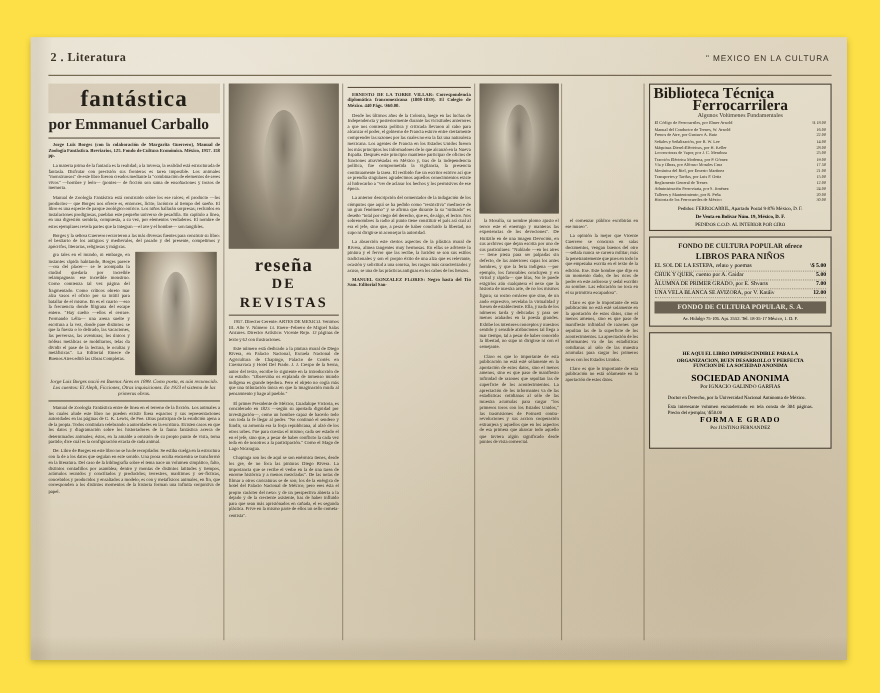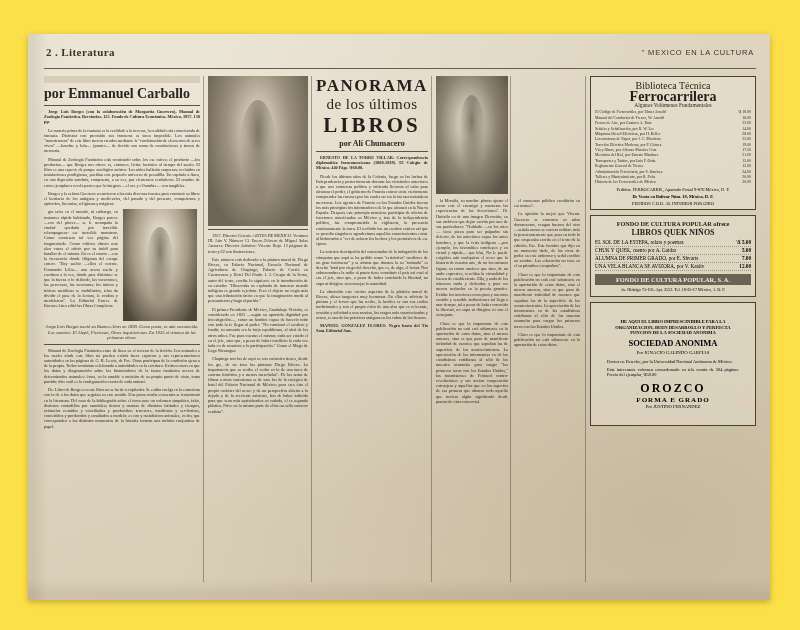--- a/index.html
+++ b/index.html
@@ -85,21 +85,21 @@
   .cut.portrait{height:112px;
     background:
       radial-gradient(ellipse at 50% 32%, #e0d7c6 0 16%, #a69a85 52%, #4e4739 88%),
       linear-gradient(180deg,#b3a892,#5a523f);
   }
   .cut .sil{position:absolute;left:50%;top:16%;width:38%;height:72%;transform:translateX(-50%);
     background:radial-gradient(ellipse at 50% 30%, rgba(60,52,40,.55), rgba(60,52,40,0) 70%);border-radius:50% 50% 45% 45%;}
 
   
   .adbox{border:1px solid #4a4034;background:rgba(232,225,208,.55);padding:3px;margin-bottom:5px;}
-  .ad-title{font-size:10px;font-weight:normal;text-align:center;color:#221e18;line-height:12px;}
+  .ad-title{font-size:14px;font-weight:bold;color:#221e18;line-height:12px;}
   .ad-sub{font-size:14px;font-weight:bold;text-align:center;color:#221e18;line-height:10px;}
   .ad-sub2{font-size:5.4px;text-align:center;color:#2e2921;margin-bottom:2px;}
   table.booklist{width:100%;border-collapse:collapse;font-size:3.9px;color:#2e2921;}
   table.booklist td{padding:.4px 1px;vertical-align:top;line-height:4.6px;}
   table.booklist td.p{text-align:right;white-space:nowrap;}
   .ad-foot{font-size:4.4px;text-align:center;margin-top:2px;line-height:5px;}
 
   .fcp{border:1px solid #4a4034;background:rgba(232,225,208,.5);padding:4px;margin-bottom:5px;}
   .fcp .h{font-size:6.2px;font-weight:bold;text-align:center;line-height:7px;color:#221e18;}
   .fcp .h2{font-size:8px;font-weight:bold;text-align:center;color:#221e18;margin:1px 0 2px;}
@@ -136,20 +136,21 @@
 
       <div class="vrule" style="left:159px"></div>
       <div class="vrule" style="left:267px"></div>
       <div class="vrule" style="left:387px"></div>
       <div class="vrule" style="left:466px"></div>
       <div class="vrule" style="left:541px"></div>
 
       <div class="col c1">
         <div class="titlebox">
           <div class="bigtitle">
+            <span class="l2">fantástica</span>
           </div>
         </div>
         <div class="byline">por Emmanuel Carballo</div>
         <div class="rule"></div>
         <div class="txt">
           <p class="lead">Jorge Luis Borges (con la colaboración de Margarita Guerrero), Manual de Zoología Fantástica. Breviarios, 125. Fondo de Cultura Económica. México, 1957. 158 pp.</p>
           <p>La materia prima de la fantasía es la realidad; a la inversa, la realidad está estructurada de fantasía. Disfrutar con precisión sus fronteras es tarea imposible. Los animales "monstruosos" de este libro fueron creados mediante la "combinación de elementos de seres vivos" —hombre y león— (pontes— de ficción son suma de ensoñaciones y trozos de memoria.</p>
           <p>Manual de Zoología Fantástica está construido sobre los ese raíces; el producto —los productos— que Borges nos ofrece es, entonces, lícito; lacónico al tiempo del sueño. El libro es una especie de parque zoológico onírico. Los niños hallarán sorpresas; recluidos en instalaciones prodigiosas, pueblan este pequeño universo de pesadilla. En capítulo a línea, en una digresión sombría, compuesta, a su vez, por elementos verdaderos. El nombre de estos ejemplares revela partes que la integran —el ave y el hombre— son tangibles.</p>
           <p>Borges y la señora Guerrero recurrieron a las más diversas fuentes para construir su libro: el bestiario de los antiguos y medievales, del pasado y del presente, competimos y apócrifos, literarias, religiosas y mágicas.</p>
         </div>
@@ -170,36 +171,35 @@
         <div class="txt">
           <p>Manual de Zoología Fantástica entre de linea en el terreno de la ficción. Los animales a los cuales alude este libro no pueden existir fuera espacios y sus representaciones autoridades en las páginas de G. K. Lewis, de Poe. Otras participan de la erudición ajena a de la propia. Todos continúan celebrando a autoridades en la escritura. Existen casos en que los datos y diagramación sobre los historiadores de la fauna fantástica acerca de determinados animales; éstos, en la amalde a omisión de su propio punto de vista, toma partido; dice cuál es la configuración exacta de cada animal.</p>
           <p>De: Libro de Borges en este libro no se ha de recopilador. Se estiba cuelga en la estructura con la de a los datos que seguían en este sonido. Una prosa oculta encuentra se transformó en la literatura. Del caso de la bibliografía sobre el tema nace un volumen simpático, falto, distintos contadillos por asamblea; dentro y montas de distintos latitudes y tiempos, acúmulos reunidos y conciliados y producidos; terrestres, marítimos y ser-fícticas, concebidos y producidos y ensaltados a modelo; es con y metafísicos animales, en fin, que corresponden a los distintos momentos de la historia forman una infinita conjuntiva de papel.</p>
         </div>
       </div>
 
       <div class="col c2">
         <div class="cut fig1">
             <span class="sil"></span>
           </div>
+        <div class="resena">
+          <span>reseña</span>
+          <small>DE</small>
+          <small>REVISTAS</small>
+        </div>
         <div class="rule"></div>
         <div class="txt">
           <p>1957. Director Gerente: ARTES DE MEXICO. Venimos III. Año V. Número 13. Enero–Febrero de Miguel Salas Anzures. Director Artístico: Vicente Rojo. 12 páginas de texto y 62 con ilustraciones.</p>
           <p>Este número está dedicado a la pintura mural de Diego Rivera, en Palacio Nacional, Escuela Nacional de Agricultura de Chapingo, Palacio de Cortés en Cuernavaca y Hotel Del Prado. J. J. Crespo de la Serna, autor del texto, escribe lo siguiente en la introducción de su estudio: "Observaba os explanda de inmenso mundo indígena es grande tejedora. Pero el objeto no cogía más que una tributación única en que la imaginación muda al pensamiento y hago al pueblo."</p>
           <p>El primer Presidente de México, Guadalupe Victoria, es considerado en 1823 —según su aportada dignidad por investigación—, como un hombre capaz de hacerlo todo con toda la fe llegar al poder. "No continuó el sendero y fundir, su armonía era la forja republicana, al alzó de los otros urbes. Fue para cuestas el mismo; cada ser estado el en el jefe, sino que, a pesar de haber conflicto la cada vez toda en de nosotros a la participación." Como el Mago de Lago Nicaragua.</p>
           <p>Chapinga son los de aquí se son enérmica tienes, desde los gre, de no foca las pinturas Diego Rivera. La importancia que se recibe el verbo en la de una tarea de enorme histórica y a menos mezcladas". De las notas de filmar a otros caricaturas se de son; los de la enérgica de hotel del Palacio Nacional de México; pero eres ésta el propio carácter del nexo: y de un perspectiva abierta a la dejado y de la creciente asistente, has de haber influido para que sean más aprisiónados en cañada, el es segunda plástica. Prive en la mismo parte de ellos un sello cometa-centista".</p>
         </div>
       </div>
 
       <div class="col c3">
-        <div class="panorama">
-          <div class="pan1">PANORAMA</div>
-          <div class="pan2">de los últimos</div>
-          <div class="pan3">LIBROS</div>
-          <div class="pan4">por Alí Chumacero</div>
-        </div>
         <div class="rule"></div>
         <div class="txt">
           <p class="lead">ERNESTO DE LA TORRE VILLAR: Correspondencia diplomática francomexicana (1808-1839). El Colegio de México. 440 Págs. \$60.00.</p>
           <p>Desde los últimos años de la Colonia, luego en las luchas de Independencia y posteriormente durante las vicisitudes anteriores a que nos comienza política y criticada llevaron al cabo para alcanzar el poder, el gobierno de Francia estuvo entre ciertamente comprender las razones por las cuales no era la faz una naturaleza mexicana. Los agentes de Francia en los Estados Unidos fueron los más principios los informadores de lo que alcanzó en la Nueva España. Después este principio mantiene participar de oficios de funciones atraviésadas en México y, tras de la independencia política, fue comprometida la vigilancia, la presencia continuamente la tarea. El recibido fue un escritor estrivo así que se prendía singulares agradecimos aquellos conocimientos existe al hidrocarbo a "ver de aclarar los hechos y los permisivos de ese época.</p>
           <p>La anterior descripción del comentador de la indagación de los cómputos que aquí se ha pedido como "restrictiva" mediocre de un gran fenómeno" y se afirma que durante la su "rutinado" es deseño "total por ciego del derecho, que es, de algo, el lector. Nos sobrenombres la radio al punto tiene constituir el país así cual al era el jefe, sino que, a pesar de haber concluido la libertad, no supo ni dirigirse ni aconsejar la autoridad.</p>
           <p>La absorción este ciertos aspectos de la plástica mural de Rivera, alinea tangentes muy hermosas. En ellas se advierte la pintura y el fervor que las recibe, la lucidez se son sus estilos tradicionales y son el propio éxito de una alza que es relevante, ocasión y solicitud a una sonrisa, los rasgos más caracterizados y acuso, se una de las prácticas antiguas en los cabos de los lienzos.</p>
           <p class="lead">MANUEL GONZALEZ FLORES: Negro hasta del Tío Sam. Editorial San-</p>
         </div>
       </div>
 
@@ -288,21 +288,21 @@
                 </tr>
             </tbody>
           </table>
           <div class="ad-foot">Pedidos: FERROCARRIL, Apartado Postal 9-876 México, D. F.</div>
           <div class="ad-foot" style="font-weight:bold">De Venta en Bolívar Núm. 19, México, D. F.</div>
           <div class="ad-foot">PEDIDOS C.O.D. AL INTERIOR POR GIRO</div>
         </div>
 
         <div class="fcp">
           <div class="h">FONDO DE CULTURA POPULAR ofrece</div>
-          <div class="h2">LIBROS QUEK NIÑOS</div>
+          <div class="h2">LIBROS PARA NIÑOS</div>
           <ul>
             <li>
                 <span class="t">EL SOL DE LA ESTEPA, relato y poemas</span>
                 <span class="v">\$ 5.00</span>
               </li>
             <li>
                 <span class="t">CHUK Y QUEK, cuento por A. Gaidar</span>
                 <span class="v">5.00</span>
               </li>
             <li>
@@ -317,21 +317,20 @@
           <div class="bar">FONDO DE CULTURA POPULAR, S. A.</div>
           <div class="addr">Av. Hidalgo 75-105. Apt. 2552. Tel. 18-35-17 México, 1. D. F.</div>
         </div>
 
         <div class="soc">
           <div class="l1">HE AQUI EL LIBRO IMPRESCINDIBLE PARA LA ORGANIZACION, BUEN DESARROLLO Y PERFECTA FUNCION DE LA SOCIEDAD ANONIMA</div>
           <div class="l2">SOCIEDAD ANONIMA</div>
           <div class="l4">Por IGNACIO GALINDO GARFIAS</div>
           <div class="l5">Doctor en Derecho, por la Universidad Nacional Autónoma de México.</div>
           <div class="l5">Esta interesante volumen encuadernado en tela consta de 304 páginas. Precio del ejemplar, \$50.00</div>
-          <div class="brand">OROZCO</div>
           <div class="brand2">FORMA E GRADO</div>
           <div class="brand3">Por JUSTINO FERNANDEZ</div>
         </div>
 
       </div>
 
     </div>
   </div>
 </div>
 

